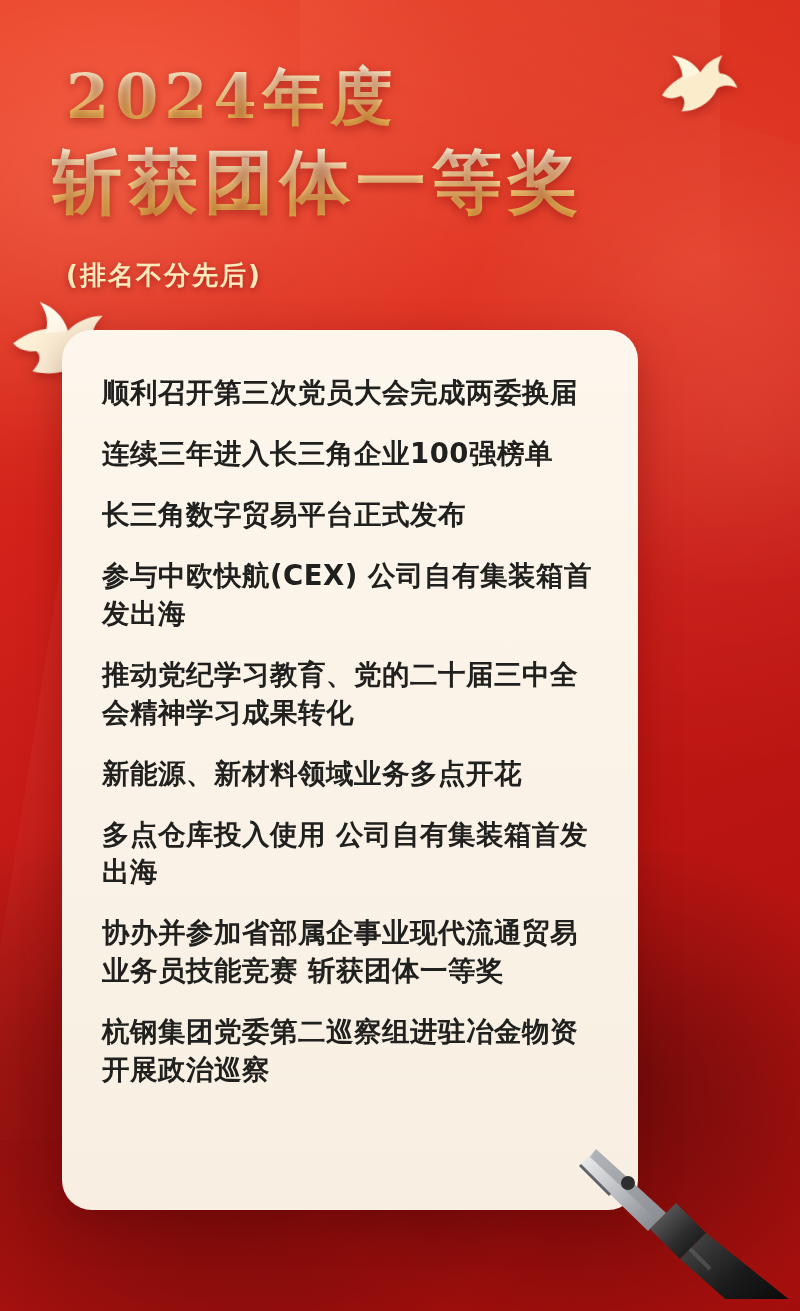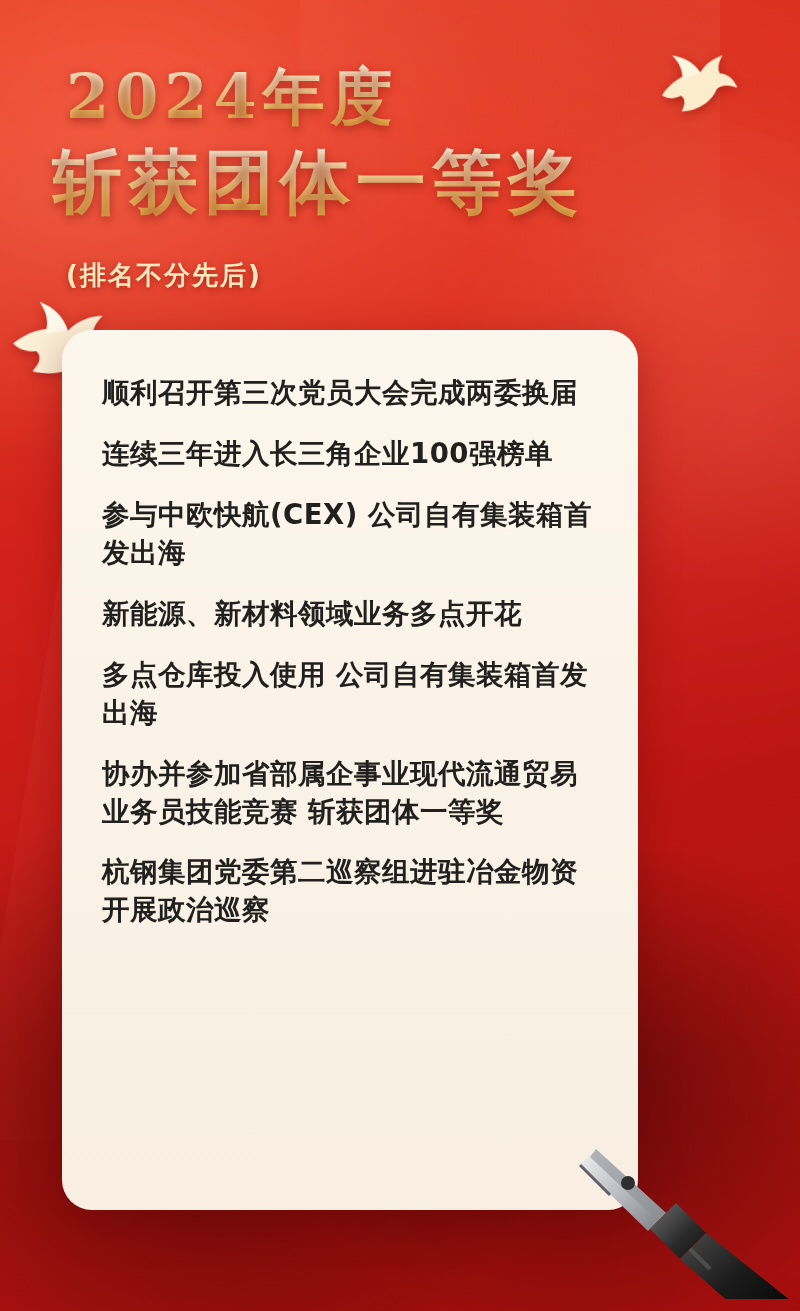--- a/index.html
+++ b/index.html
@@ -152,21 +152,23 @@
 
   <div class="header">
     <div class="title-line1">2024年度</div>
     <div class="title-line2">斩获团体一等奖</div>
     <div class="subtitle">(排名不分先后)</div>
   </div>
 
   <div class="card">
     <div class="item">顺利召开第三次党员大会完成两委换届</div>
     <div class="item">连续三年进入长三角企业100强榜单</div>
+    <div class="item">长三角数字贸易平台正式发布</div>
     <div class="item">参与中欧快航(CEX) 公司自有集装箱首发出海</div>
+    <div class="item">推动党纪学习教育、党的二十届三中全会精神学习成果转化</div>
     <div class="item">新能源、新材料领域业务多点开花</div>
     <div class="item">多点仓库投入使用 公司自有集装箱首发出海</div>
     <div class="item">协办并参加省部属企事业现代流通贸易业务员技能竞赛 斩获团体一等奖</div>
     <div class="item">杭钢集团党委第二巡察组进驻冶金物资开展政治巡察</div>
   </div>
 
   <svg class="pen" viewBox="0 0 230 190">
     <defs>
       <linearGradient id="barrel" x1="0" y1="0" x2="1" y2="1">
         <stop offset="0%" stop-color="#4a4a4a"></stop>

